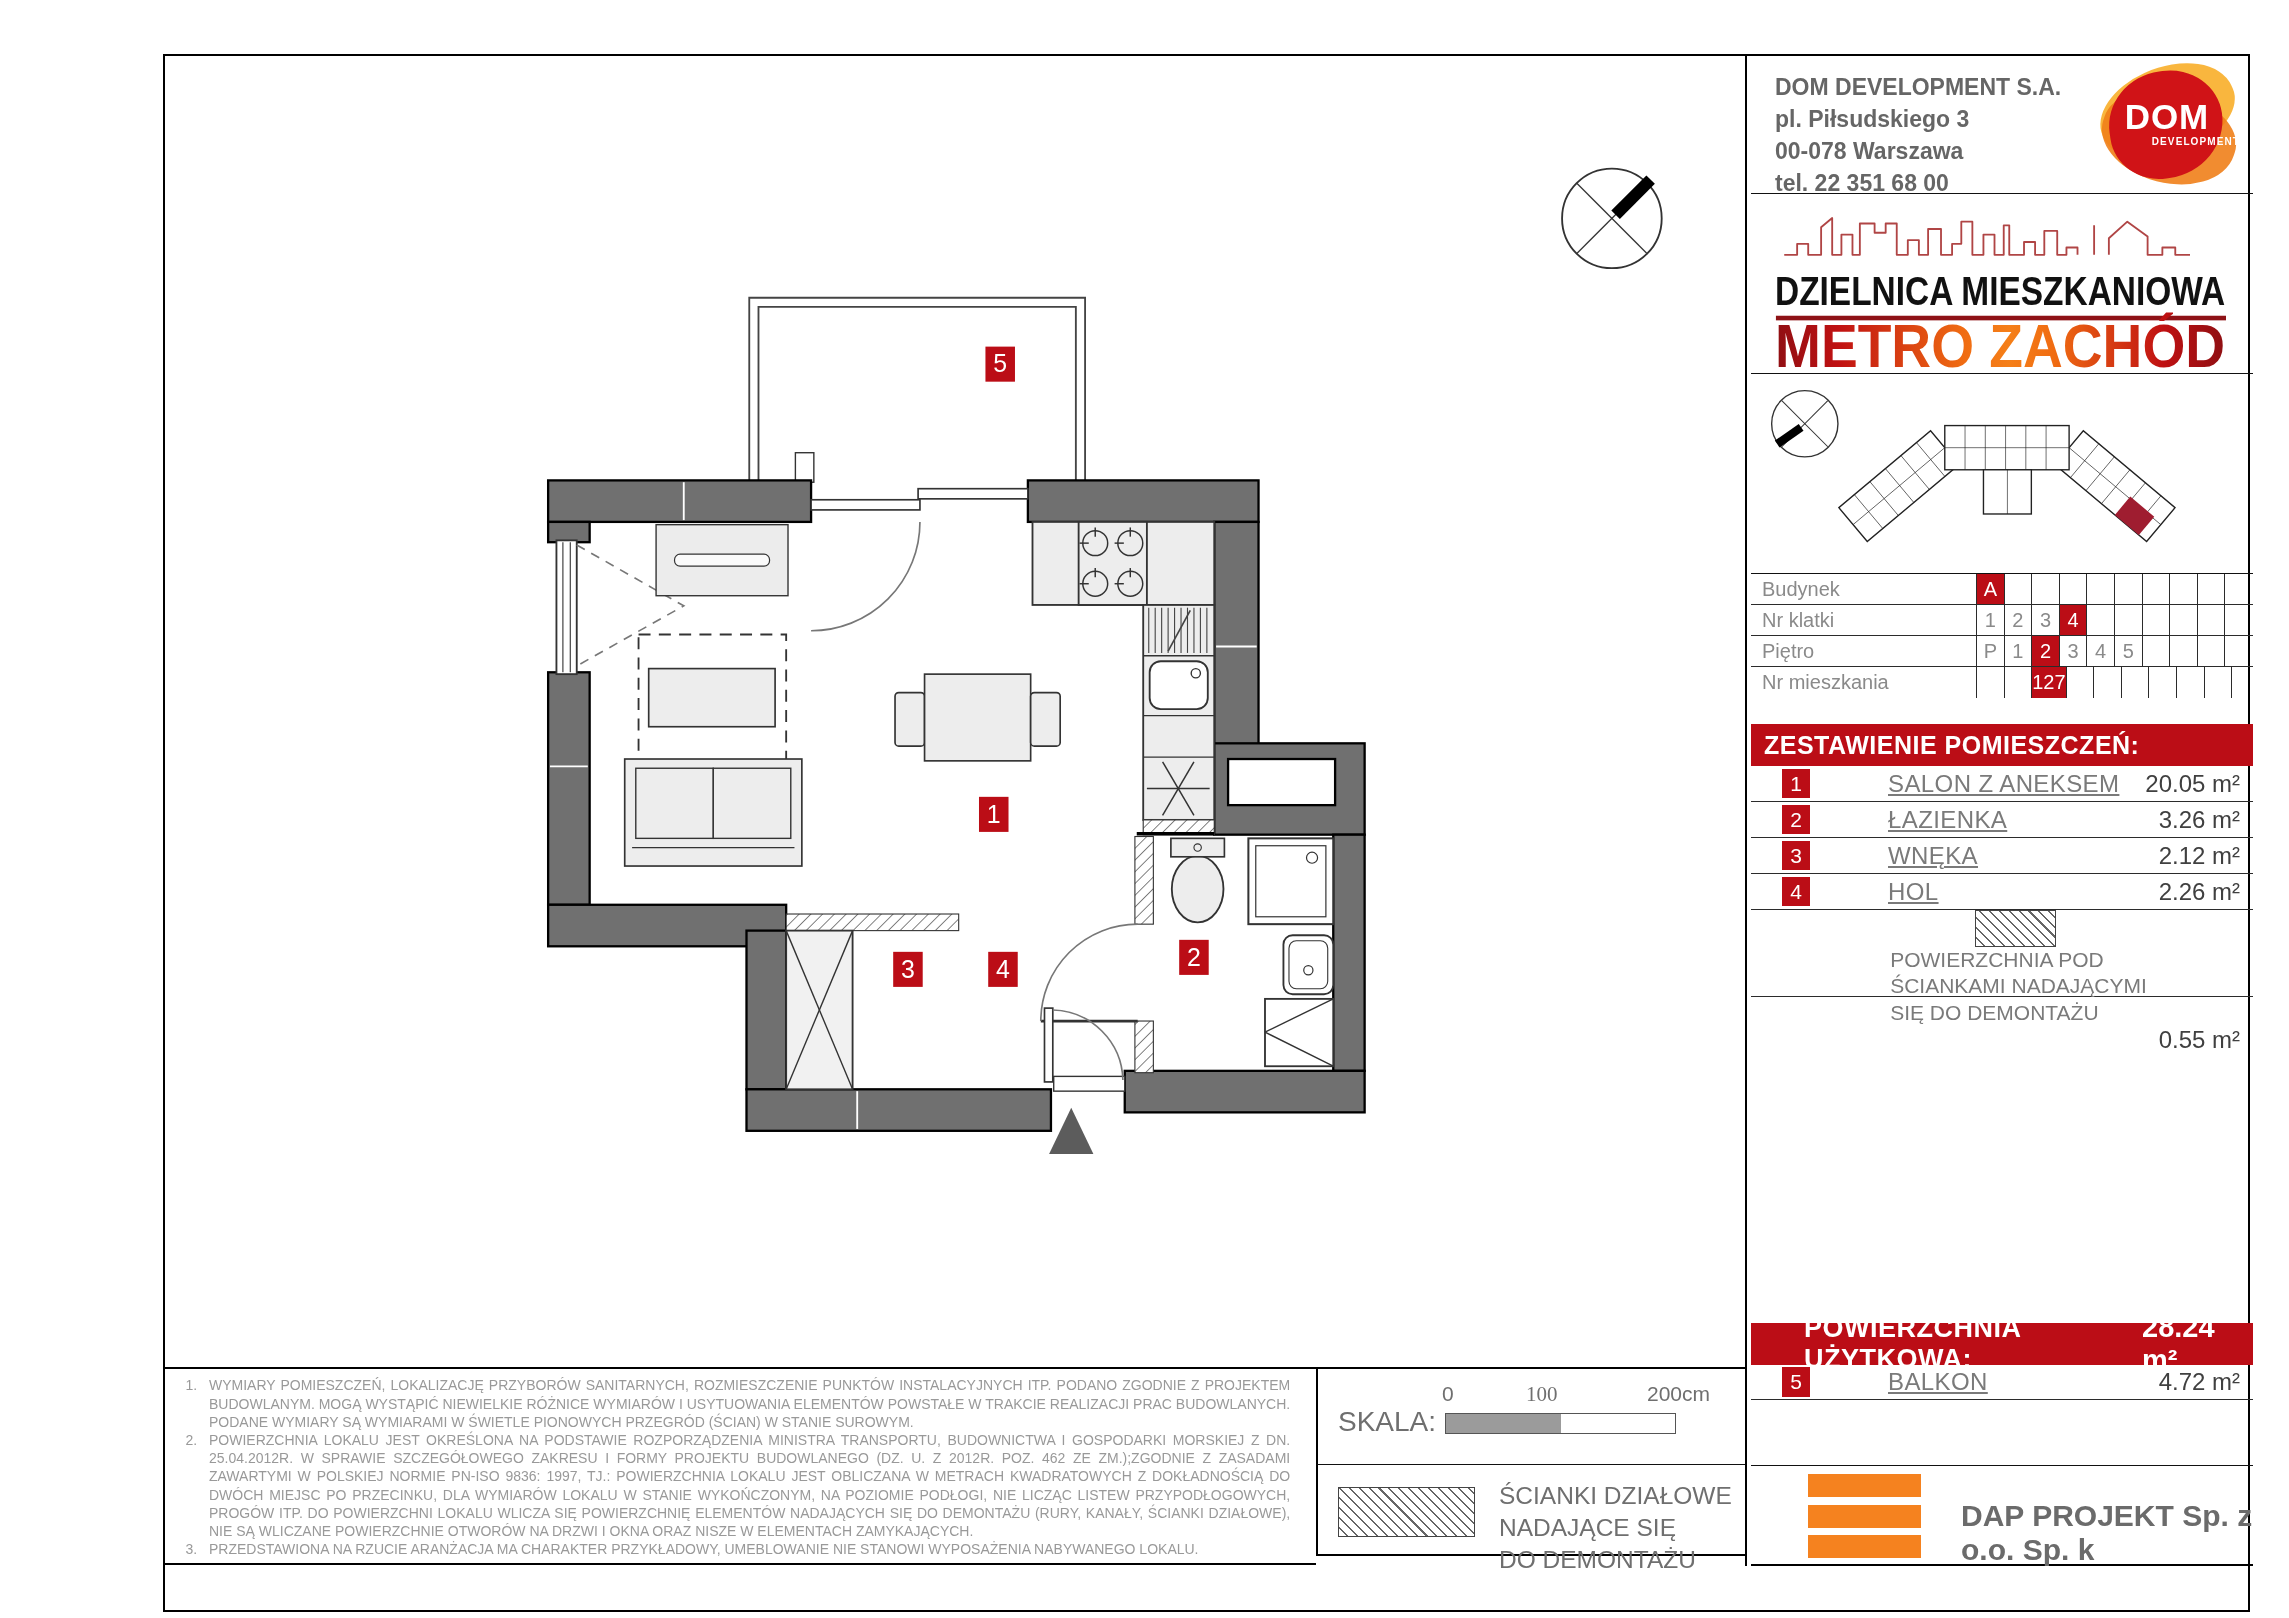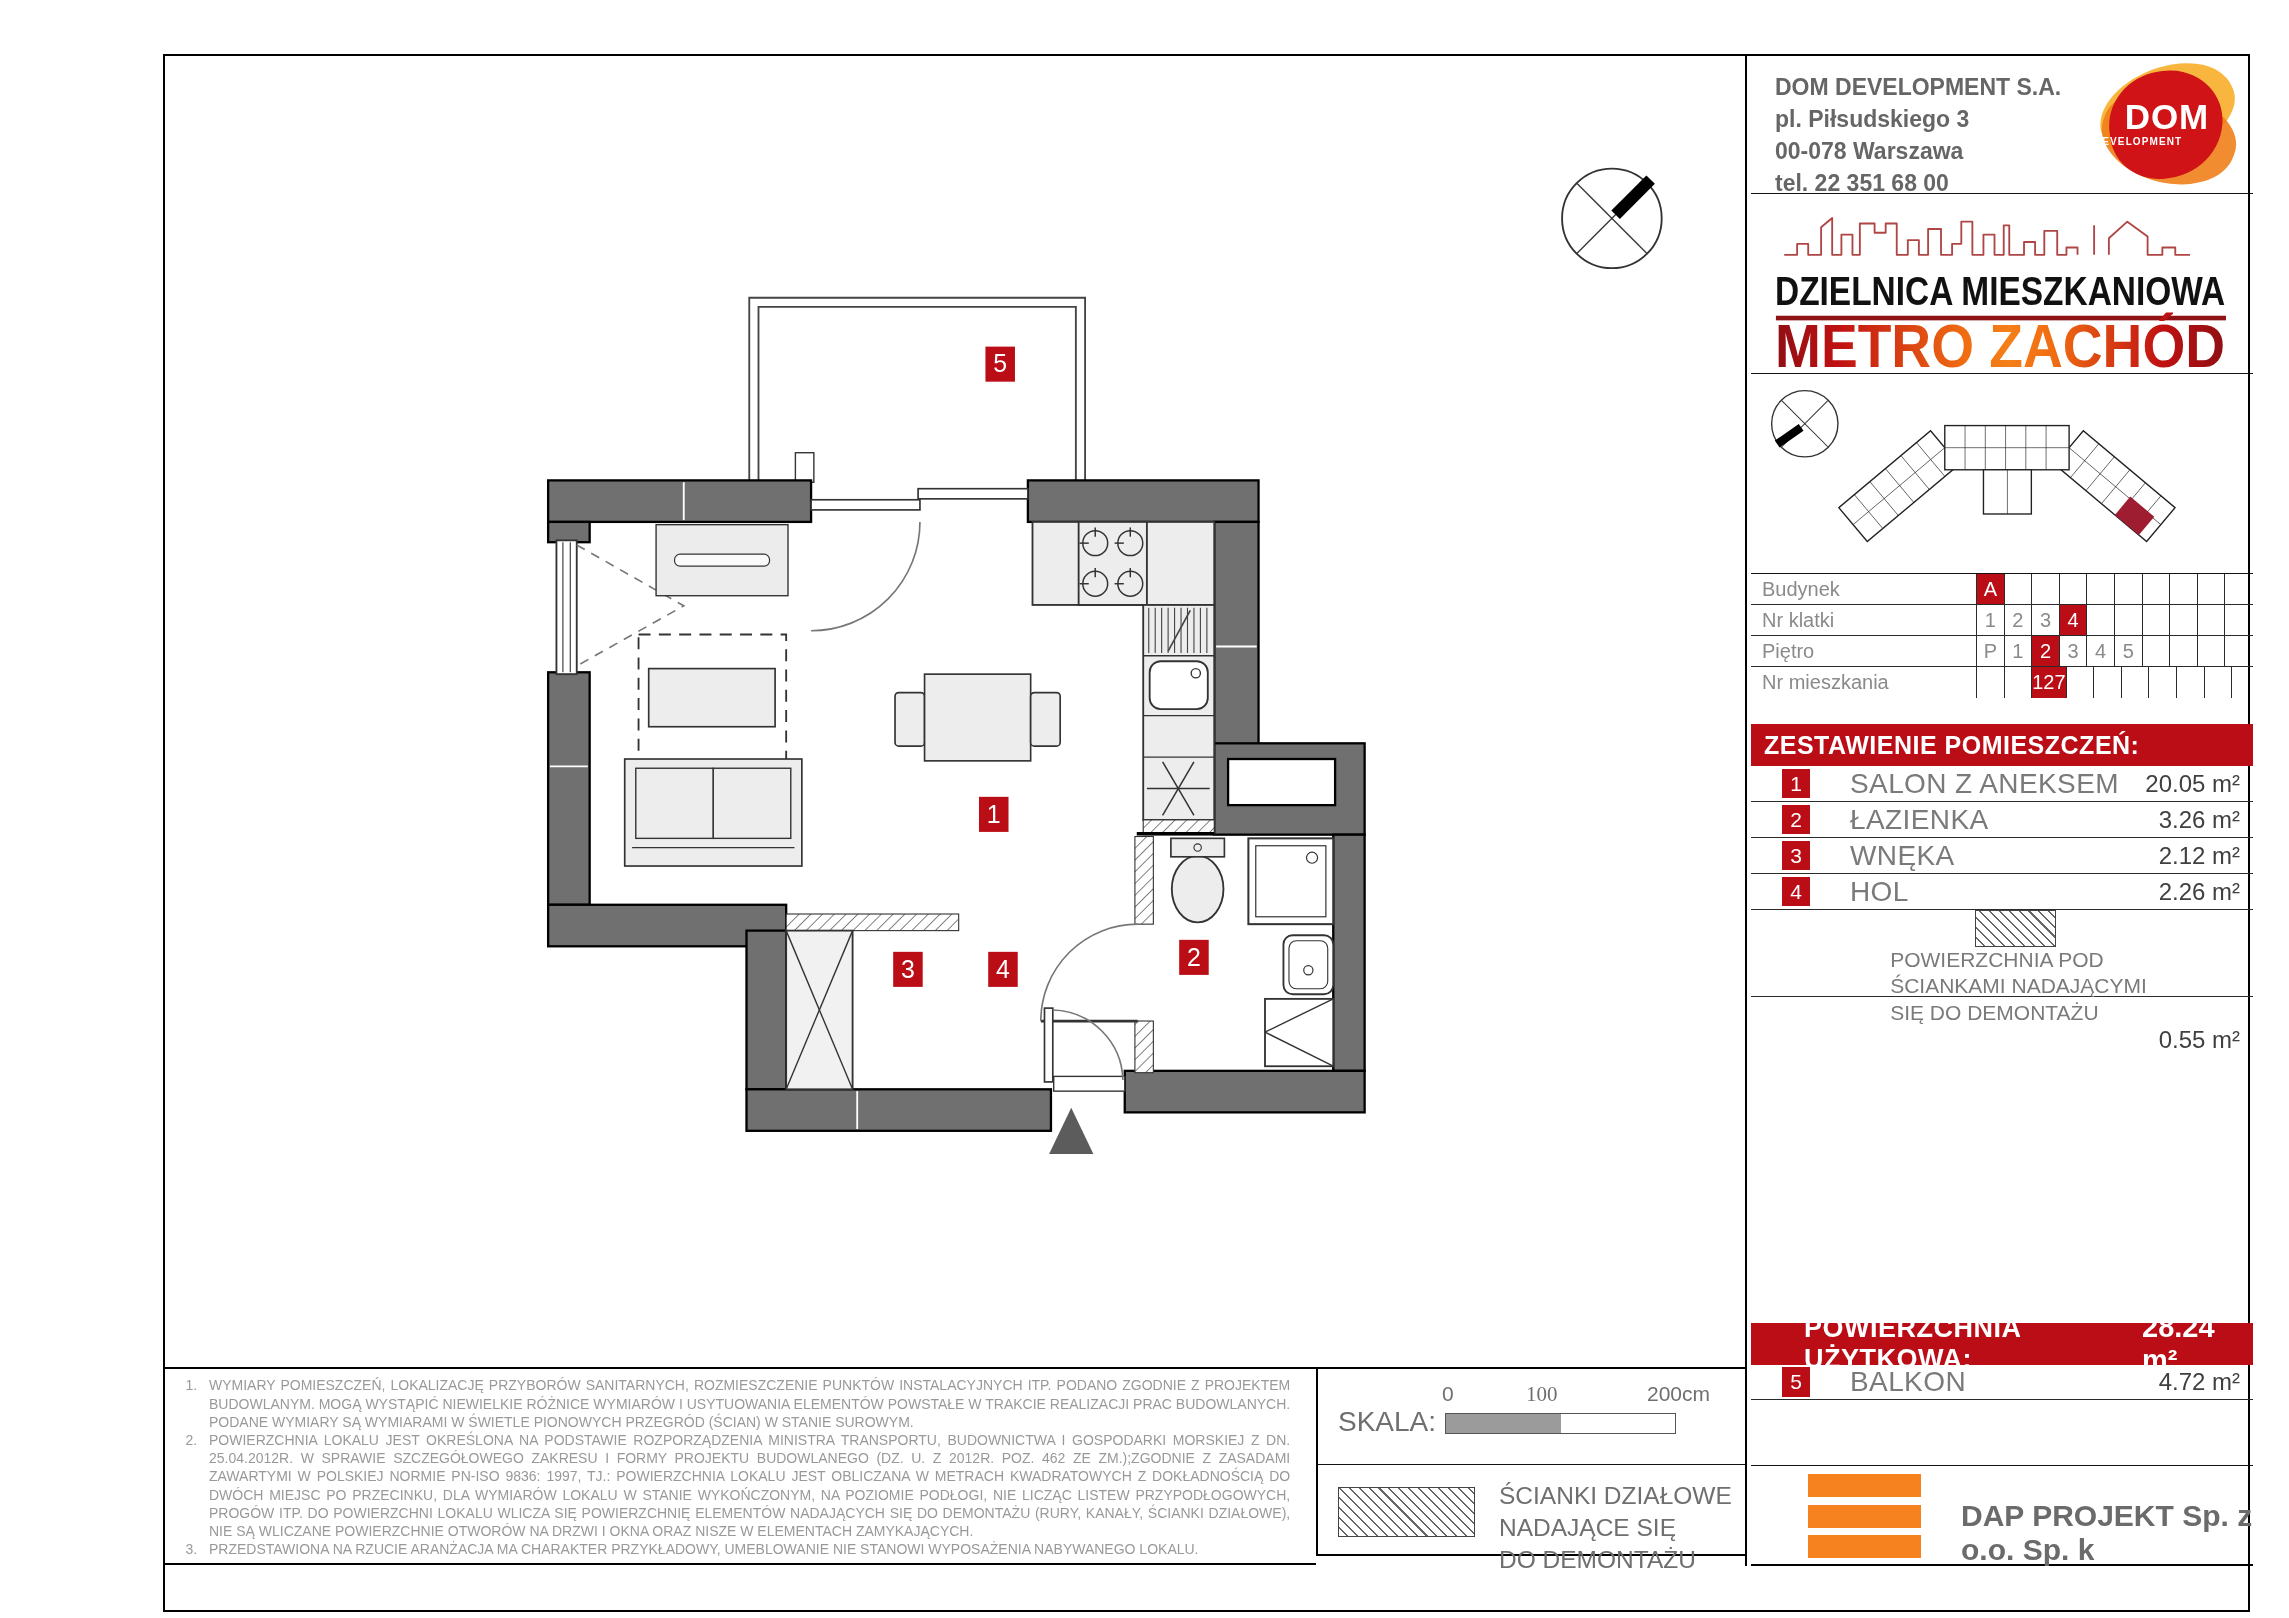--- a/index.html
+++ b/index.html
@@ -17,42 +17,42 @@
   .logo-wrap{position:absolute;left:343px;top:3.7px;width:146px;height:129px;}
   .petal{position:absolute;}
   .petal1{left:3.7px;top:7.4px;width:138px;height:87px;background:#f9b234;opacity:.95;
           border-radius:60% 70% 55% 65%;transform:rotate(-24deg);}
   .petal2{left:7.4px;top:33px;width:135px;height:90px;background:#ef7f1a;opacity:.9;
           border-radius:65% 55% 70% 60%;transform:rotate(18deg);}
   .blob-core{position:absolute;left:14.8px;top:11px;width:114px;height:107px;background:#d01317;
           border-radius:52% 48% 55% 45%;transform:rotate(-8deg);}
   .logo-dom{position:absolute;left:0;top:37px;width:146px;text-align:center;color:#fff;
           font-size:35px;font-weight:bold;letter-spacing:0.9px;}
-  .logo-dev{position:absolute;left:0;top:76px;width:146px;text-align:left;color:#fff;
+  .logo-dev{position:absolute;left:0;top:76px;width:146px;text-align:right;color:#fff;
           font-size:10px;font-weight:bold;letter-spacing:1.1px;}
 
   .sec-banner{top:137px;height:180px;border-top:1.8px solid #111;}
   .sec-siteplan{top:317px;height:200px;border-top:1.8px solid #111;}
   .sec-table{top:517px;height:164px;border-top:1.8px solid #111;border-bottom:1.8px solid #111;}
   .ut-row{display:flex;height:31px;box-sizing:border-box;border-bottom:1.4px solid #2b2b2b;}
   .ut-row:last-child{border-bottom:none;}
   .ut-label{flex:0 0 226px;box-sizing:border-box;border-right:1.4px solid #2b2b2b;
             font-size:20px;color:#8a8a8a;display:flex;align-items:center;padding-left:11px;}
   .ut-cell{flex:0 0 calc((100% - 226px)/10);box-sizing:border-box;border-right:1.4px solid #2b2b2b;
            font-size:20px;color:#8a8a8a;display:flex;align-items:center;justify-content:center;}
   .ut-cell:last-child{border-right:none;}
   .ut-cell.hl{background:#bb0d16;color:#fff;}
 
   .sec-rooms{top:646px;height:295px;}
   .rooms-header{margin-top:22px;height:42px;background:#bb0d16;display:flex;align-items:center;
             padding-left:13px;color:#fff;font-size:25px;font-weight:bold;letter-spacing:0.5px;box-sizing:border-box;}
   .room-row{display:flex;align-items:center;height:36px;border-bottom:1.8px solid #2b2b2b;box-sizing:border-box;}
   .num-box{width:28px;height:29.5px;margin-left:31px;background:#bb0d16;color:#fff;font-size:21px;
             display:flex;align-items:center;justify-content:center;flex:none;}
-  .room-name{margin-left:40px;font-size:28px;color:#7a7a7a;letter-spacing:0.4px;white-space:nowrap;}
+  .room-name{margin-left:78px;font-size:24px;color:#7a7a7a;letter-spacing:0.4px;white-space:nowrap;text-decoration:underline;}
   .room-area{margin-left:auto;margin-right:13px;font-size:24px;color:#404040;}
   .demo-row{display:flex;align-items:center;height:87px;border-bottom:1.8px solid #2b2b2b;box-sizing:border-box;flex-direction:column;}
   .hatch-bg{background:repeating-linear-gradient(45deg,#fff 0 5.5px,#666 5.5px 7px);}
   .demo-swatch{width:81px;height:37px;margin-left:26px;border:1.8px solid #444;flex:none;box-sizing:border-box;}
   .demo-label{margin-left:33px;font-size:21px;color:#7a7a7a;line-height:1.26;white-space:pre-line;}
 
   .sec-summary{top:1267px;height:78px;}
   .sum-banner{height:42px;background:#bb0d16;display:flex;align-items:center;box-sizing:border-box;}
   .sum-label{padding-left:13px;font-size:27px;font-weight:bold;color:#fff;letter-spacing:0.5px;margin-left:40px;}
   .sum-value{margin-left:auto;padding-right:11px;font-size:29px;font-weight:bold;color:#fff;}

